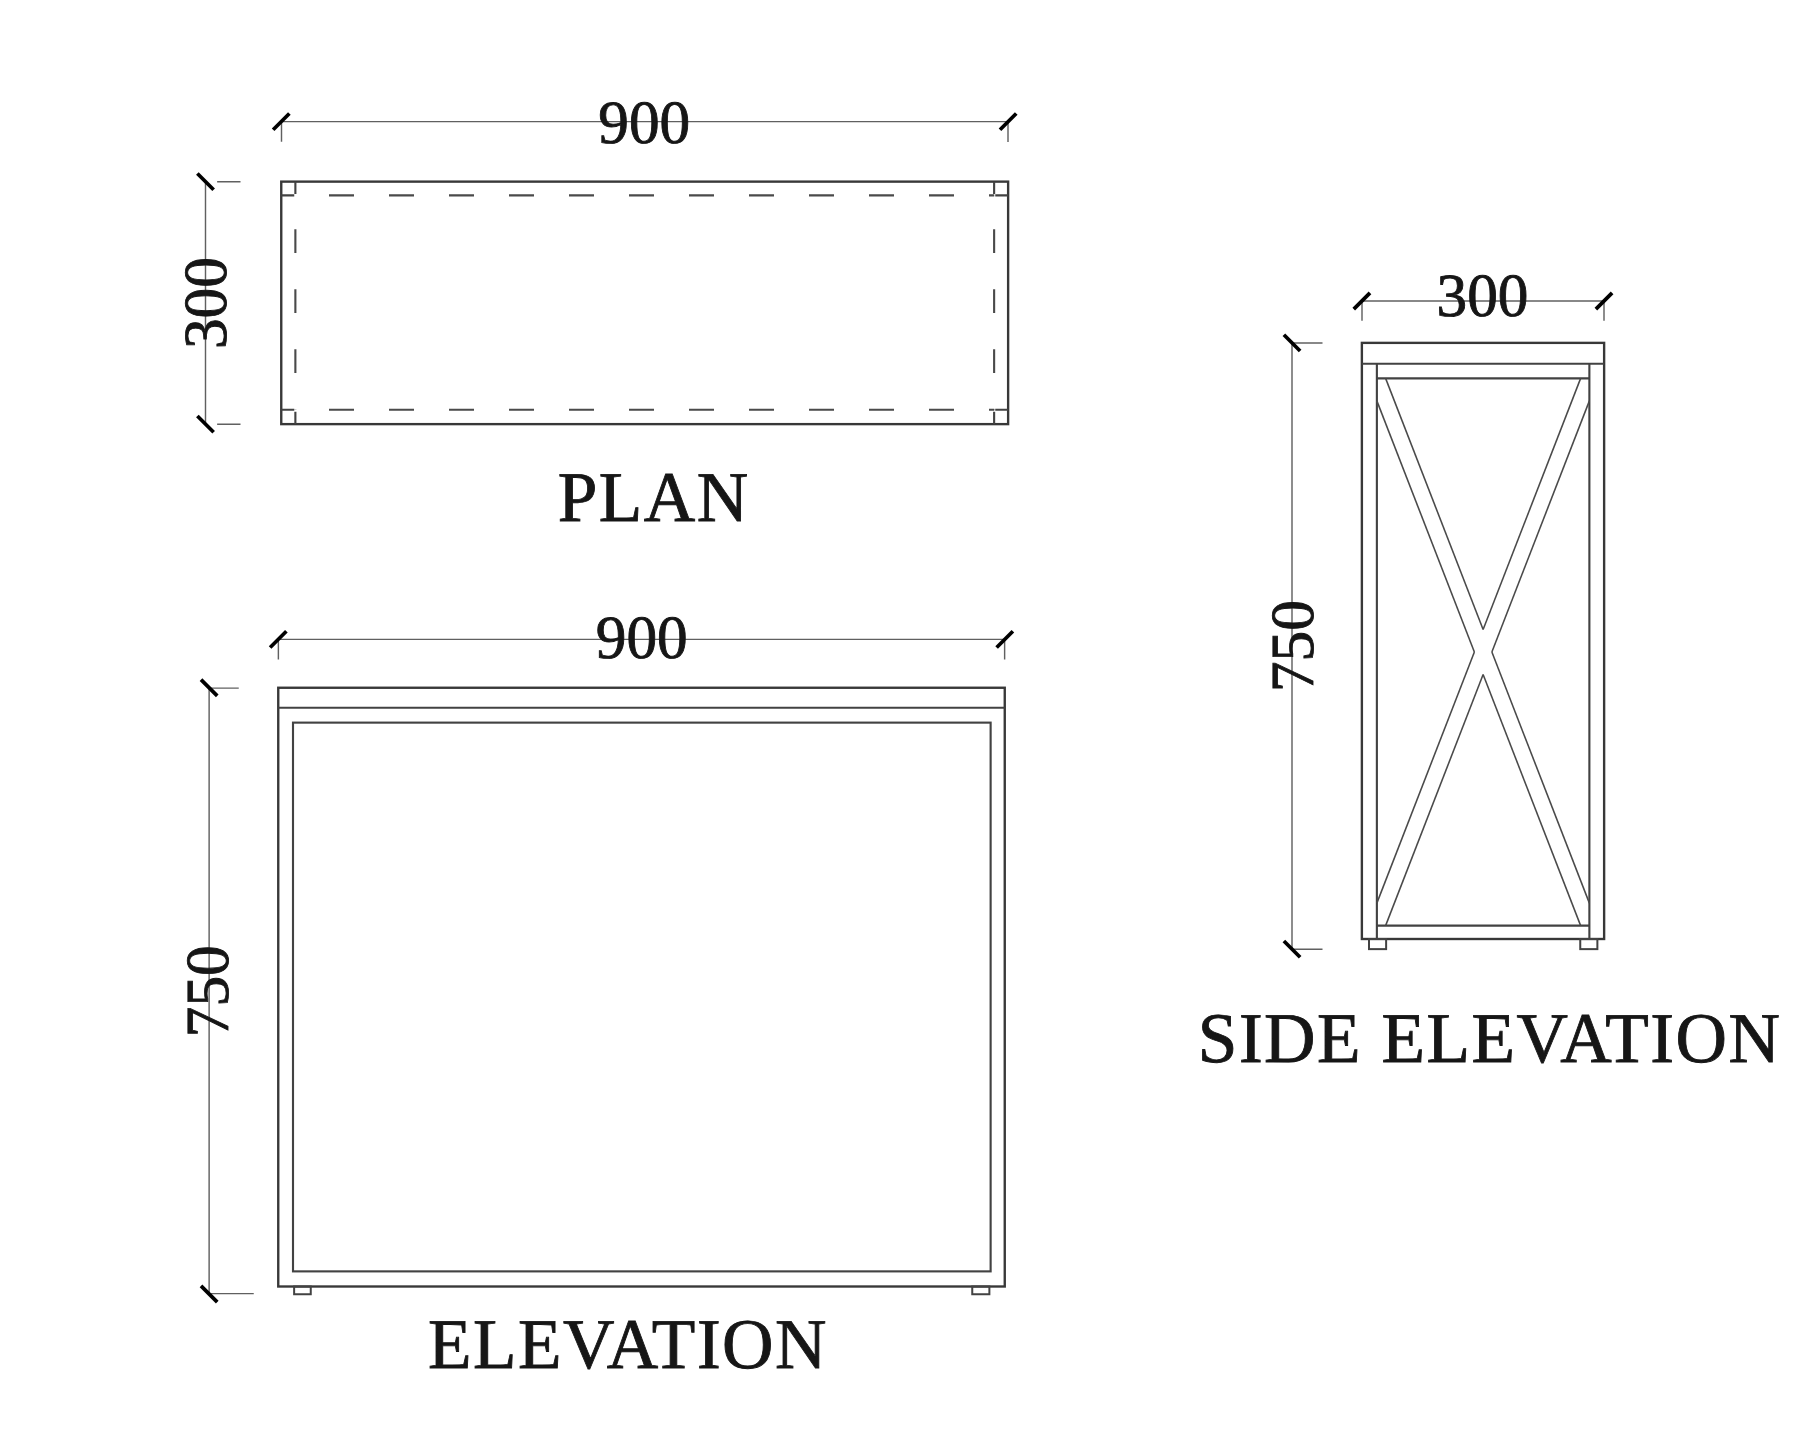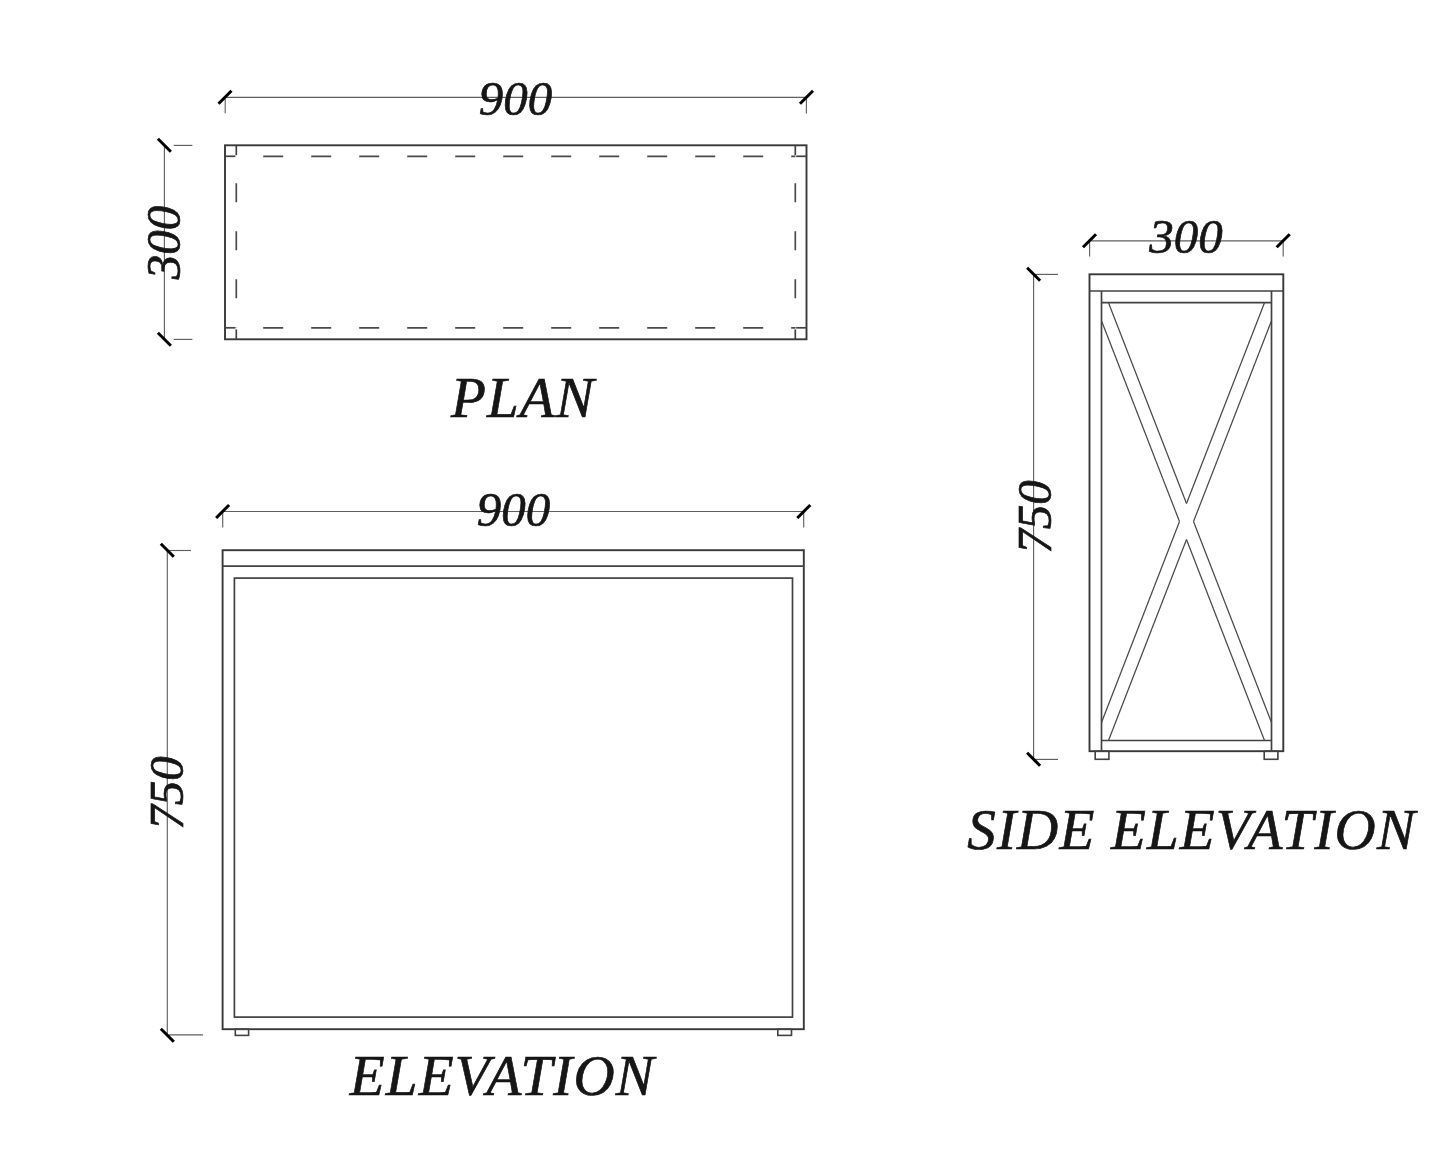--- a/index.html
+++ b/index.html
@@ -1,16 +1,16 @@
 <!DOCTYPE html>
 <html><head>
 <meta charset="utf-8">
 <style>
   html,body{margin:0;padding:0;background:#ffffff;}
-  .page{width:1445px;height:1156px;position:relative;overflow:hidden;background:#ffffff;font-style:italic;}
+  .page{width:1445px;height:1156px;position:relative;overflow:hidden;background:#ffffff;}
   svg{display:block;filter:blur(0.4px);}
   text{font-family:"Liberation Serif", serif;fill:#161616;stroke:#161616;stroke-width:0.7;}
 </style>
 </head>
 <body>
 <div class="page">
 <svg width="1445" height="1156" viewBox="0 0 1445 1156">
   <g fill="none" stroke-linecap="butt">
 
     <rect x="225" y="145.3" width="581.5" height="194" stroke="#383838" stroke-width="1.9"></rect>

